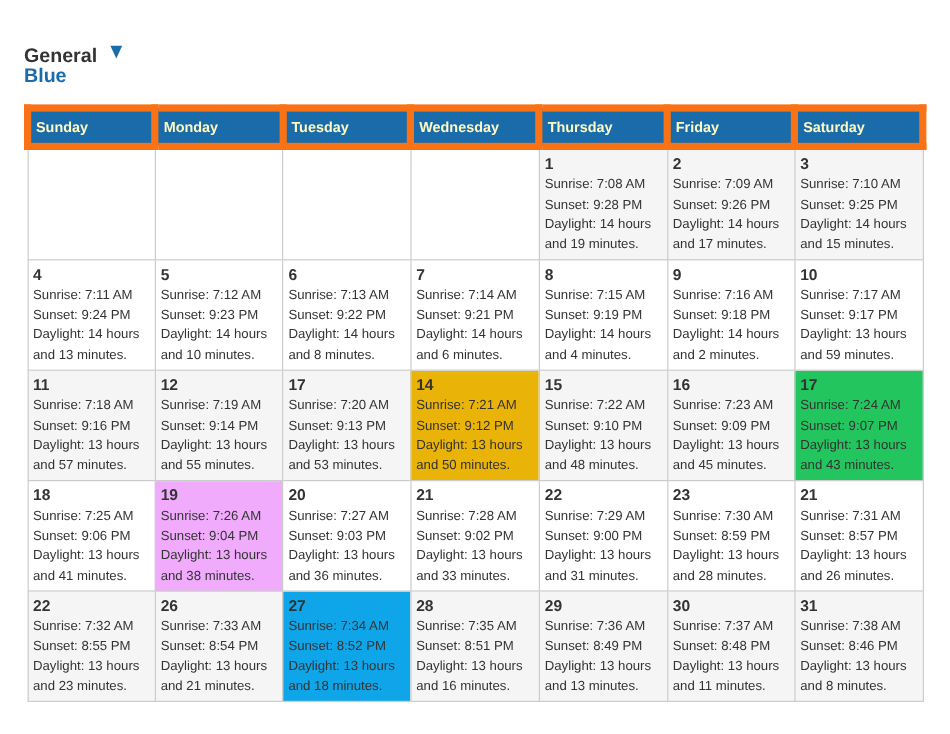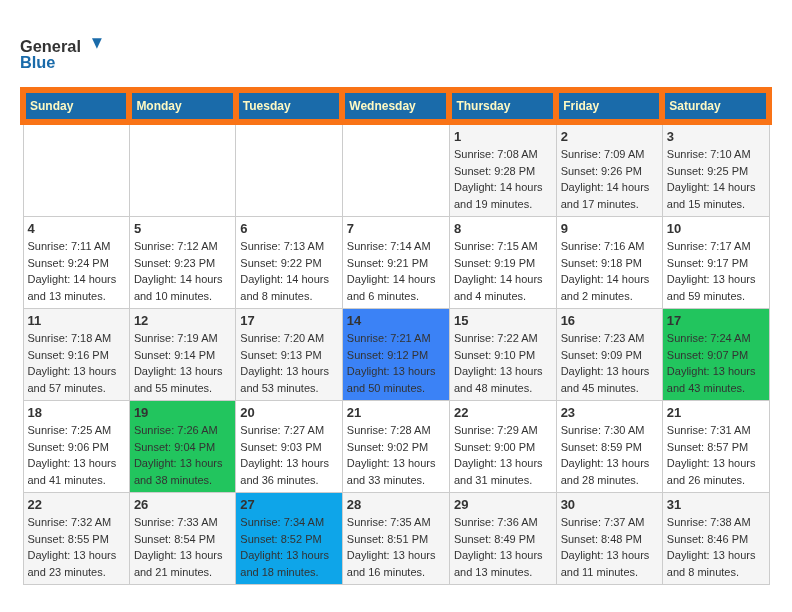--- a/index.html
+++ b/index.html
@@ -165,21 +165,21 @@
           <div class="day-info">Sunrise: 7:18 AM<br>Sunset: 9:16 PM<br>Daylight: 13 hours and 57 minutes.</div>
         </td>
         <td style="background: rgb(245, 245, 245);">
           <span class="day-number">12</span>
           <div class="day-info">Sunrise: 7:19 AM<br>Sunset: 9:14 PM<br>Daylight: 13 hours and 55 minutes.</div>
         </td>
         <td style="background: rgb(245, 245, 245);">
           <span class="day-number">17</span>
           <div class="day-info">Sunrise: 7:20 AM<br>Sunset: 9:13 PM<br>Daylight: 13 hours and 53 minutes.</div>
         </td>
-        <td style="background: #3b82f6;">
+        <td style="background: #eab308;">
           <span class="day-number">14</span>
           <div class="day-info">Sunrise: 7:21 AM<br>Sunset: 9:12 PM<br>Daylight: 13 hours and 50 minutes.</div>
         </td>
         <td style="background: rgb(245, 245, 245);">
           <span class="day-number">15</span>
           <div class="day-info">Sunrise: 7:22 AM<br>Sunset: 9:10 PM<br>Daylight: 13 hours and 48 minutes.</div>
         </td>
         <td style="background: rgb(245, 245, 245);">
           <span class="day-number">16</span>
           <div class="day-info">Sunrise: 7:23 AM<br>Sunset: 9:09 PM<br>Daylight: 13 hours and 45 minutes.</div>
@@ -187,21 +187,21 @@
         <td style="background: #22c55e;">
           <span class="day-number">17</span>
           <div class="day-info">Sunrise: 7:24 AM<br>Sunset: 9:07 PM<br>Daylight: 13 hours and 43 minutes.</div>
         </td>
       </tr>
       <tr>
         <td style="background: rgb(255, 255, 255);">
           <span class="day-number">18</span>
           <div class="day-info">Sunrise: 7:25 AM<br>Sunset: 9:06 PM<br>Daylight: 13 hours and 41 minutes.</div>
         </td>
-        <td style="background: #22c55e;">
+        <td style="background: #f0abfc;">
           <span class="day-number">19</span>
           <div class="day-info">Sunrise: 7:26 AM<br>Sunset: 9:04 PM<br>Daylight: 13 hours and 38 minutes.</div>
         </td>
         <td style="background: rgb(255, 255, 255);">
           <span class="day-number">20</span>
           <div class="day-info">Sunrise: 7:27 AM<br>Sunset: 9:03 PM<br>Daylight: 13 hours and 36 minutes.</div>
         </td>
         <td style="background: rgb(255, 255, 255);">
           <span class="day-number">21</span>
           <div class="day-info">Sunrise: 7:28 AM<br>Sunset: 9:02 PM<br>Daylight: 13 hours and 33 minutes.</div>

